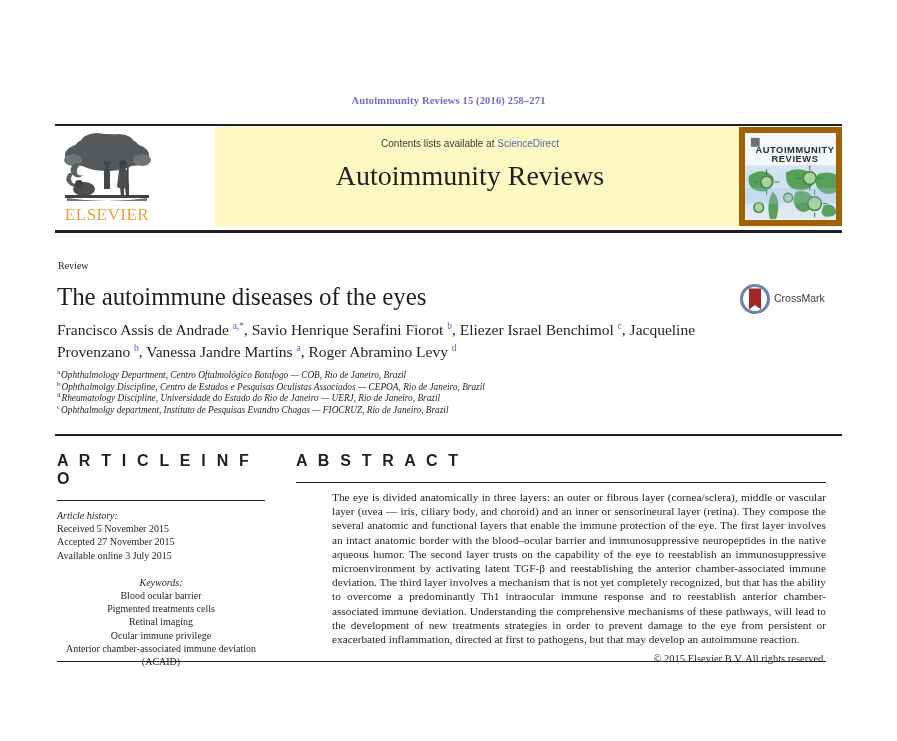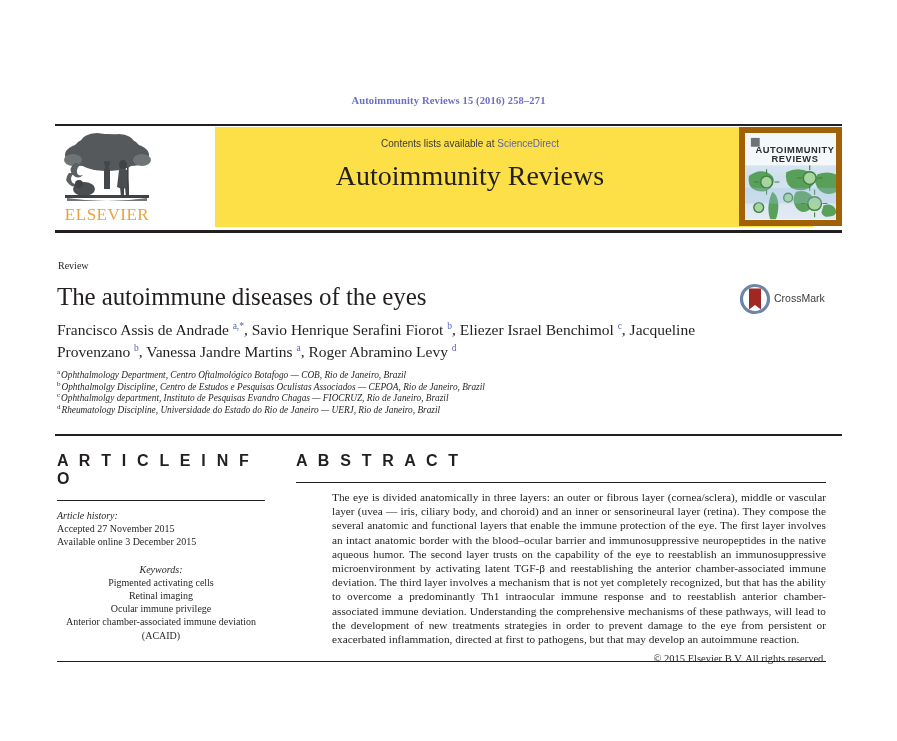--- a/index.html
+++ b/index.html
@@ -79,21 +79,21 @@
     letter-spacing: 0.5px;
     color: #e8a33d;
     font-weight: normal;
   }
   .mast-center {
     position: absolute;
     left: 160px;
     top: 3px;
     width: 582px;
     height: 100px;
-    background: #fde047;
+    background: #fef9c3;
     padding-left: 16px;
   }
   .contents-line {
     position: absolute;
     left: 0;
     top: 11px;
     width: 510px;
     text-align: center;
     font-family: "Liberation Sans", sans-serif;
     font-size: 10px;
@@ -416,40 +416,42 @@
       <path d="M11 5.5 h12 v21 l-6 -4.5 l-6 4.5 z" fill="#a02724"></path>
     </svg>
     <div class="crossmark-label">CrossMark</div>
   </div>
 
   <div class="authors">Francisco Assis de Andrade <sup>a,*</sup>, Savio Henrique Serafini Fiorot <sup>b</sup>, Eliezer Israel Benchimol <sup>c</sup>, Jacqueline Provenzano <sup>b</sup>, Vanessa Jandre Martins <sup>a</sup>, Roger Abramino Levy <sup>d</sup></div>
 
   <div class="affiliations">
       <div><sup>a</sup>Ophthalmology Department, Centro Oftalmológico Botafogo — COB, Rio de Janeiro, Brazil</div>
       <div><sup>b</sup>Ophthalmolgy Discipline, Centro de Estudos e Pesquisas Oculistas Associados — CEPOA, Rio de Janeiro, Brazil</div>
+      <div><sup>d</sup>Rheumatology Discipline, Universidade do Estado do Rio de Janeiro — UERJ, Rio de Janeiro, Brazil</div>
       <div><sup>c</sup>Ophthalmolgy department, Instituto de Pesquisas Evandro Chagas — FIOCRUZ, Rio de Janeiro, Brazil</div>
-      <div><sup>d</sup>Rheumatology Discipline, Universidade do Estado do Rio de Janeiro — UERJ, Rio de Janeiro, Brazil</div>
     </div>
 
   <div class="rule-main"></div>
 
   <div class="info-col">
     <div class="section-heading">A R T I C L E    I N F O</div>
     <div class="info-rule"></div>
     <div class="info-block">
       <div class="lbl">Article history:</div>
       <div id="history-items">
+          <div>Received 5 November 2015</div>
           <div>Accepted 27 November 2015</div>
-          <div>Available online 3 December 2015</div>
+          <div>Available online 3 July 2015</div>
         </div>
     </div>
     <div class="keywords-block">
       <div class="lbl">Keywords:</div>
       <div id="keyword-items">
-          <div>Pigmented activating cells</div>
+          <div>Blood ocular barrier</div>
+          <div>Pigmented treatments cells</div>
           <div>Retinal imaging</div>
           <div>Ocular immune privilege</div>
           <div>Anterior chamber-associated immune deviation (ACAID)</div>
         </div>
     </div>
   </div>
 
   <div class="abstract-col">
     <div class="section-heading">A B S T R A C T</div>
     <div class="abstract-rule"></div>

